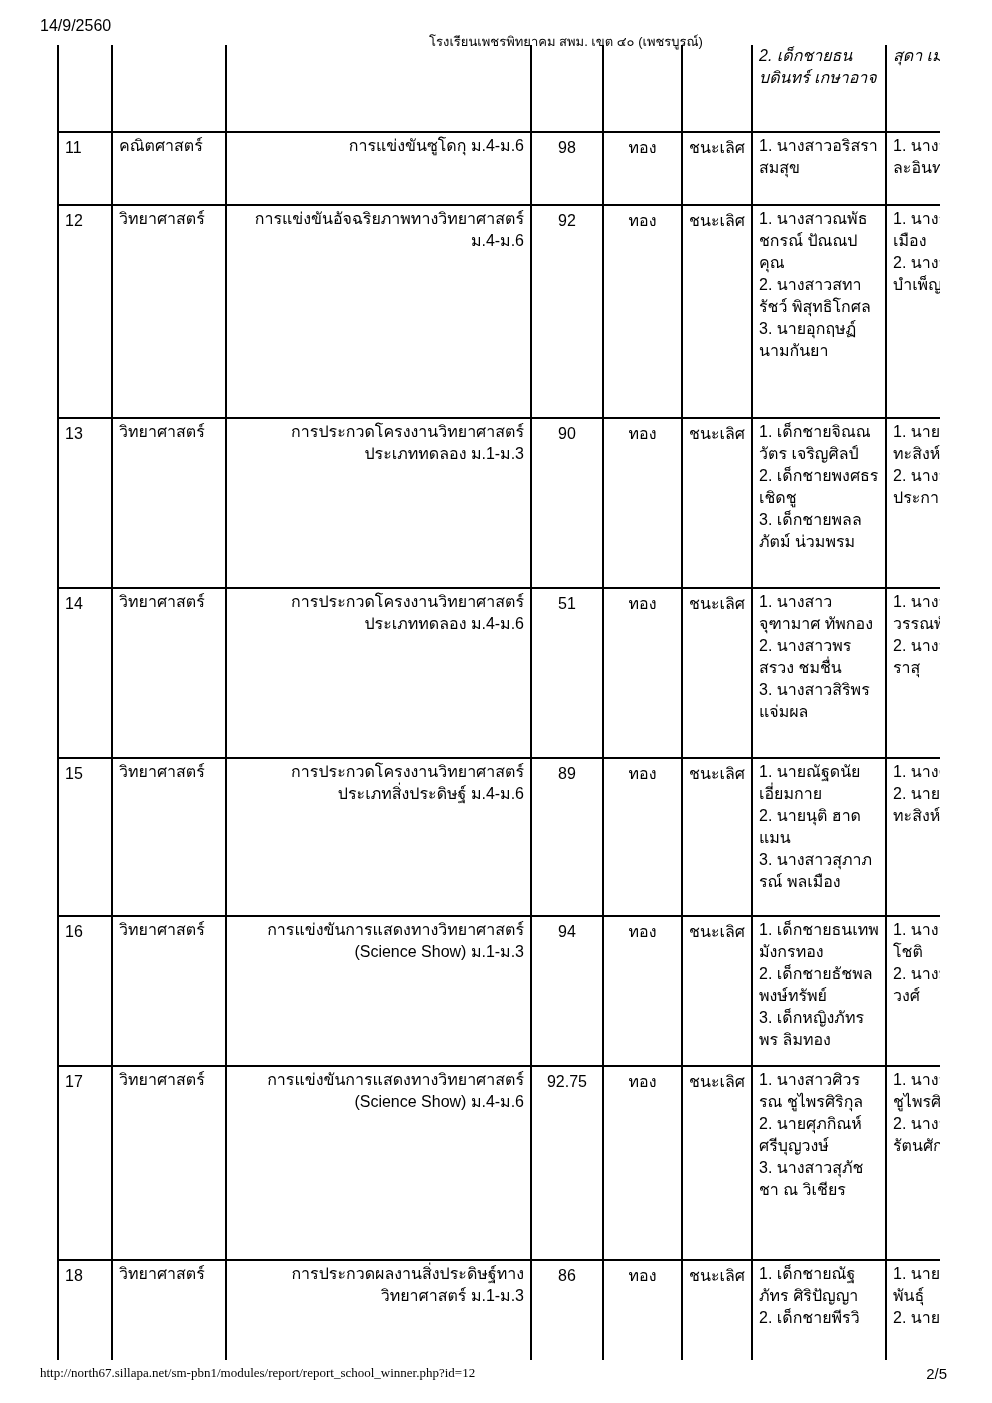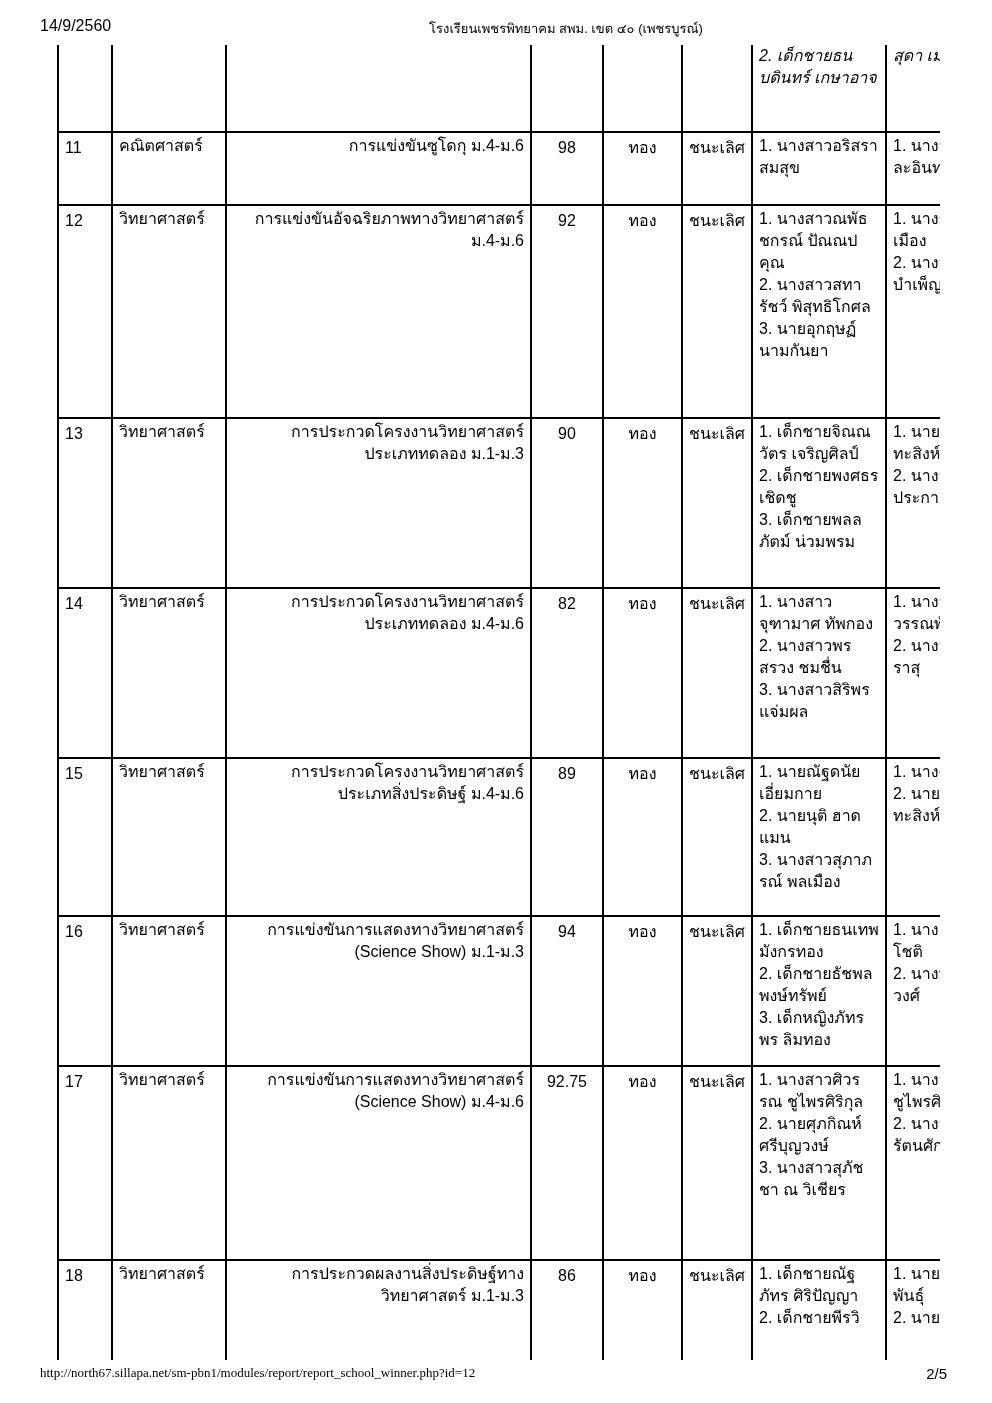--- a/index.html
+++ b/index.html
@@ -2,21 +2,21 @@
 <html><head>
 <meta charset="utf-8">
 <style>
   html,body { margin:0; padding:0; }
   body {
     width:992px; height:1403px; position:relative; overflow:hidden;
     background:#ffffff; color:#000;
     font-family:"Liberation Sans", sans-serif;
   }
   .print-header-date { position:absolute; top:17px; left:40px; font-size:16px; }
-  .print-header-title { position:absolute; top:18px; left:140px; width:852px; text-align:center; font-size:13px; }
+  .print-header-title { position:absolute; top:31px; left:140px; width:852px; text-align:center; font-size:13px; }
   .print-footer-url { position:absolute; top:1365px; left:40px; font-size:13px;font-family:Liberation Serif, serif; }
   .print-footer-page { position:absolute; top:1365px; right:45px; font-size:15px; }
 
   .table-clip { position:absolute; top:45px; left:57px; width:883px; height:1315px; overflow:hidden; }
   table.report { border-collapse:collapse; table-layout:fixed; width:881px; margin-top:-2px; }
   table.report td {
     border:2px solid #000; vertical-align:top; overflow:hidden;
     padding:2px 6px; font-size:16px; line-height:22px; word-wrap:break-word;
   }
   .c-no { width:40px;  padding-top:4px !important; }
@@ -117,21 +117,21 @@
         <td class="c-teachers">
           <div>1. นายเขษมชาติ อินทะสิงห์</div>
           <div>2. นางสาวพิมพ์ประกาย บุญละอาด</div>
         </td>
       </tr>
 
       <tr class="r4">
         <td class="c-no">14</td>
         <td class="c-subject">วิทยาศาสตร์</td>
         <td class="c-activity">การประกวดโครงงานวิทยาศาสตร์ ประเภททดลอง ม.4-ม.6</td>
-        <td class="c-score">82</td>
+        <td class="c-score">51</td>
         <td class="c-medal">ทอง</td>
         <td class="c-rank">ชนะเลิศ</td>
         <td class="c-students">
           <div>1. นางสาวจุฑามาศ ทัพกอง</div>
           <div>2. นางสาวพรสรวง ชมชื่น</div>
           <div>3. นางสาวสิริพร แจ่มผล</div>
         </td>
         <td class="c-teachers">
           <div>1. นางสาววรรณี วรรณพักตร์</div>
           <div>2. นางสาวรสนภา ราสุ</div>

